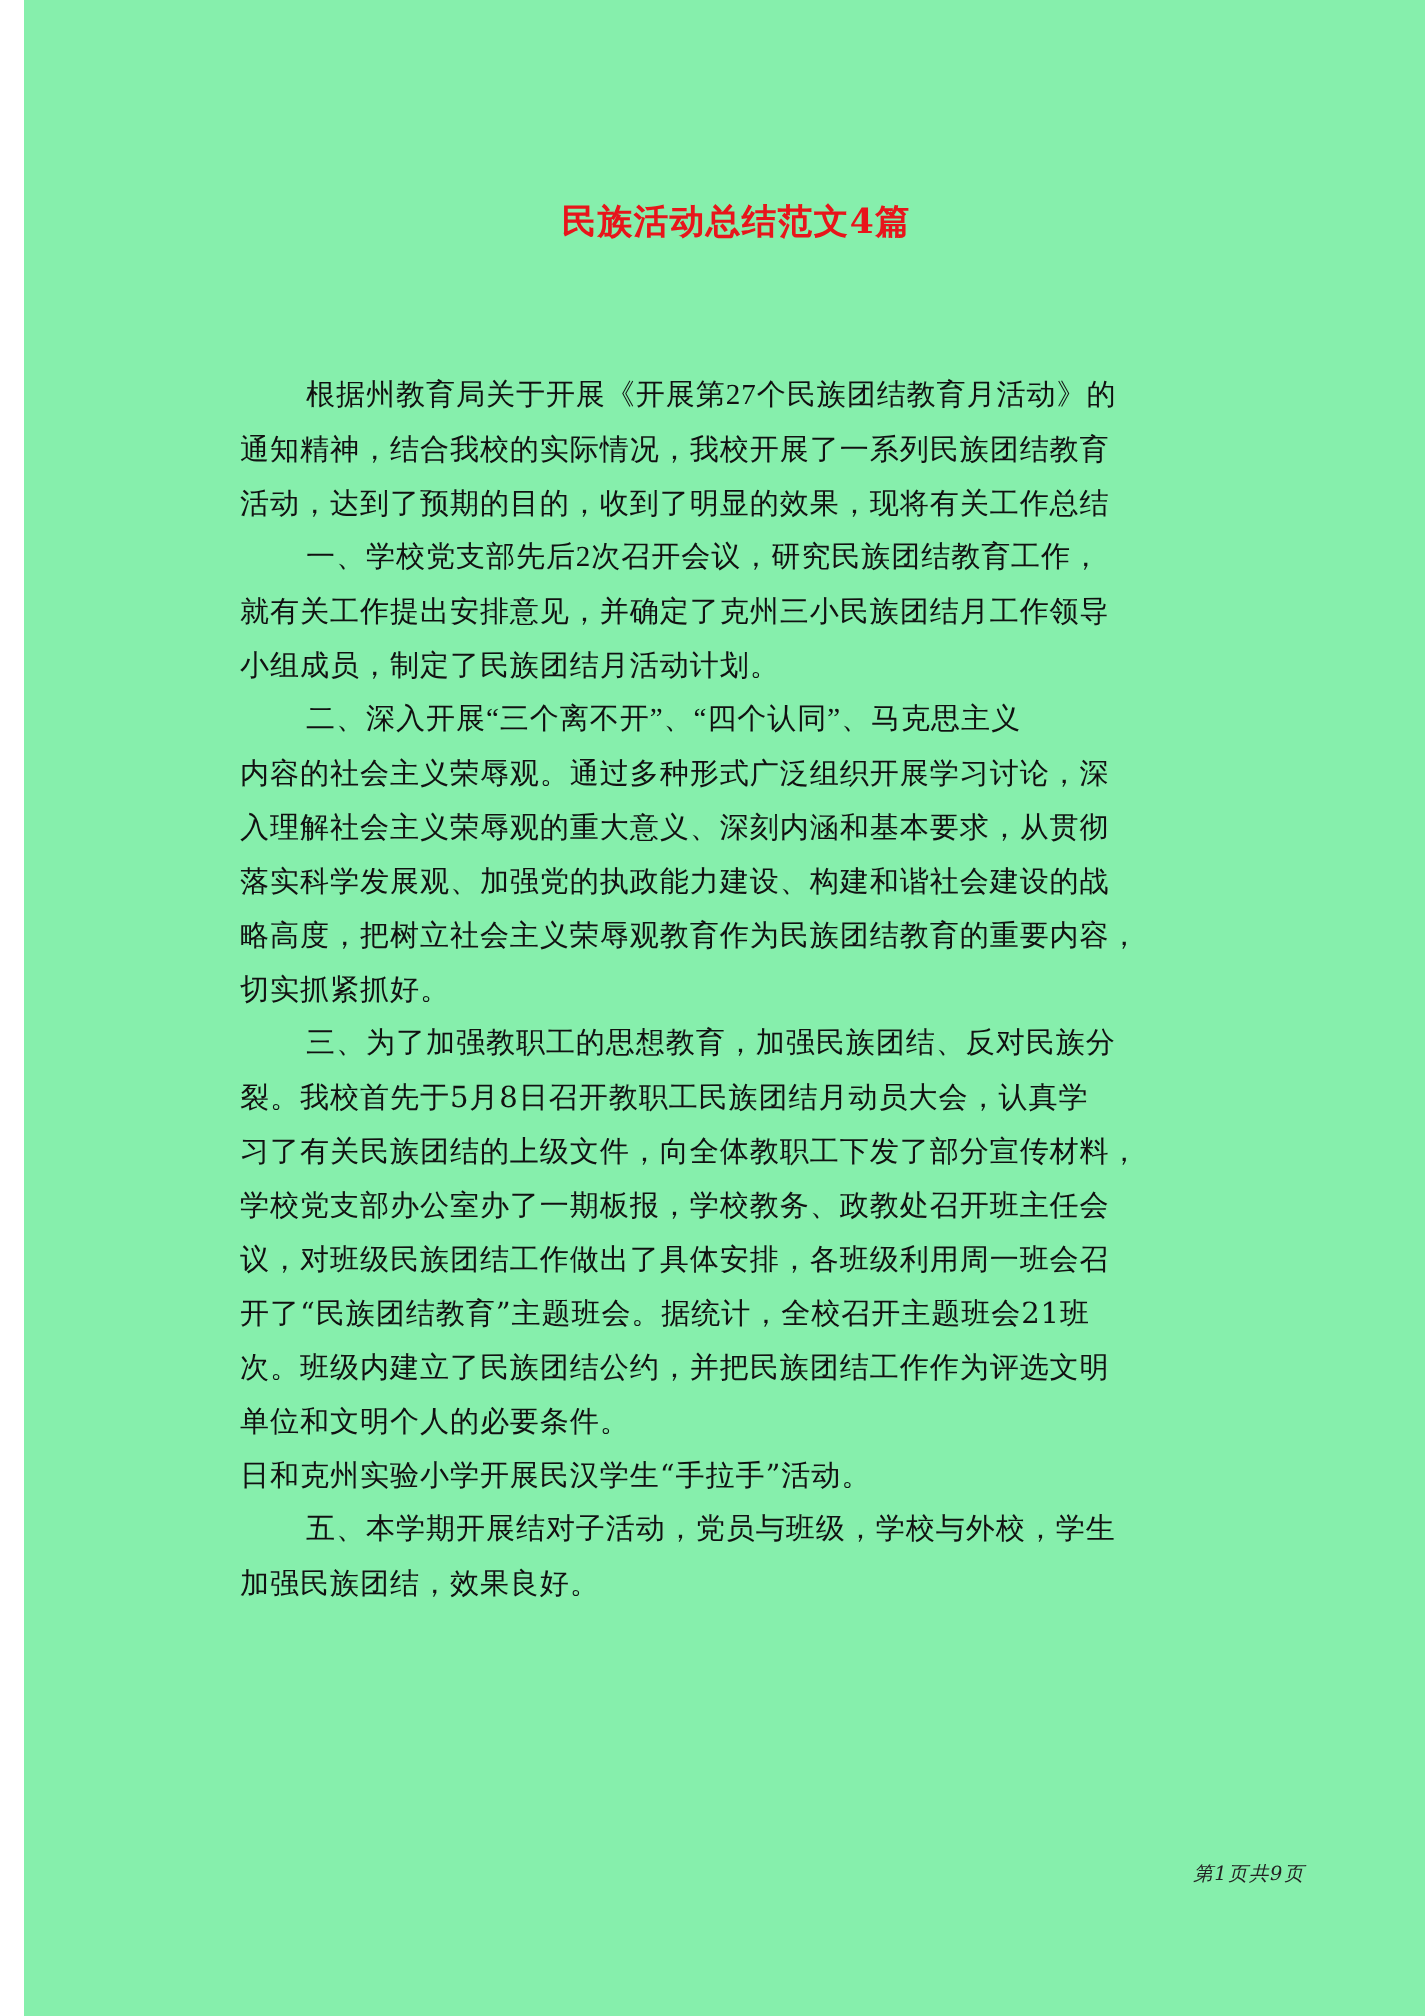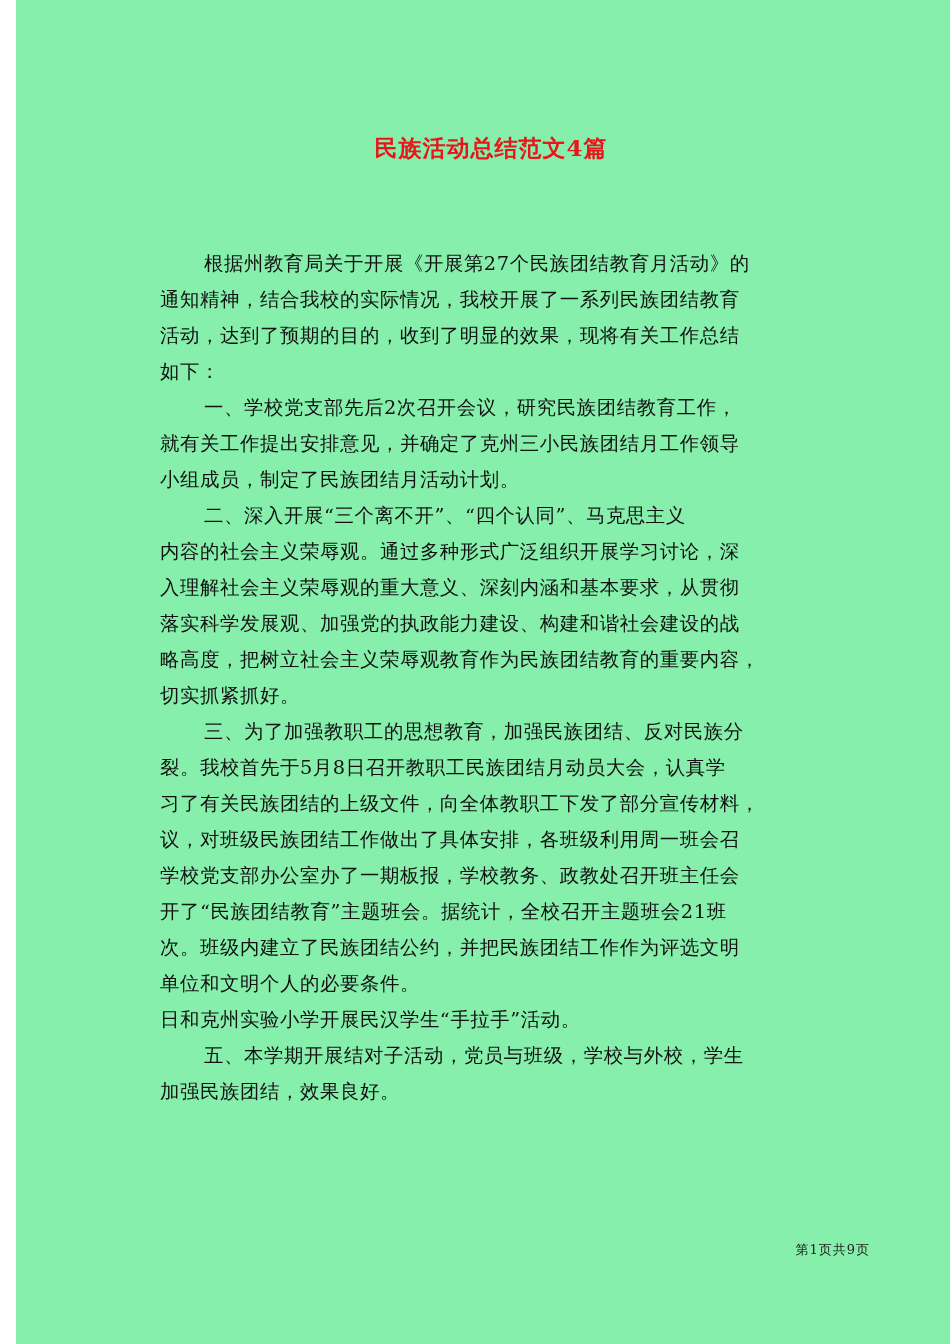--- a/index.html
+++ b/index.html
@@ -44,44 +44,45 @@
   .line {
     display: block;
     height: 36px;
     line-height: 36px;
     font-size: 19.4px;
     white-space: nowrap;
     letter-spacing: 0.6px;
   }
   .line.indent {
     padding-left: 44px;
+    font-family: Liberation Serif, serif;
   }
   .footer {
     position: absolute;
     right: 144px;
     top: 1241px;
     font-size: 13px;
     color: #222222;
     letter-spacing: 1px;
     line-height: 18px;
+    font-style: italic;
   }
 </style>
 </head>
 <body>
 
 <div class="page">
   <div class="title">民族活动总结范文4篇</div>
 
   <div class="body-text">
 
     <div>
       <span class="line indent">根据州教育局关于开展《开展第27个民族团结教育月活动》的</span>
       <span class="line">通知精神，结合我校的实际情况，我校开展了一系列民族团结教育</span>
       <span class="line">活动，达到了预期的目的，收到了明显的效果，现将有关工作总结</span>
-      <span class="line">如下：</span>
     </div>
 
     <div>
       <span class="line indent">一、学校党支部先后2次召开会议，研究民族团结教育工作，</span>
       <span class="line">就有关工作提出安排意见，并确定了克州三小民族团结月工作领导</span>
       <span class="line">小组成员，制定了民族团结月活动计划。</span>
     </div>
 
     <div>
       <span class="line indent">二、深入开展“三个离不开”、“四个认同”、马克思主义</span>
@@ -89,22 +90,22 @@
       <span class="line">入理解社会主义荣辱观的重大意义、深刻内涵和基本要求，从贯彻</span>
       <span class="line">落实科学发展观、加强党的执政能力建设、构建和谐社会建设的战</span>
       <span class="line">略高度，把树立社会主义荣辱观教育作为民族团结教育的重要内容，</span>
       <span class="line">切实抓紧抓好。</span>
     </div>
 
     <div>
       <span class="line indent">三、为了加强教职工的思想教育，加强民族团结、反对民族分</span>
       <span class="line">裂。我校首先于5月8日召开教职工民族团结月动员大会，认真学</span>
       <span class="line">习了有关民族团结的上级文件，向全体教职工下发了部分宣传材料，</span>
+      <span class="line">学校党支部办公室办了一期板报，学校教务、政教处召开班主任会</span>
       <span class="line">议，对班级民族团结工作做出了具体安排，各班级利用周一班会召</span>
-      <span class="line">学校党支部办公室办了一期板报，学校教务、政教处召开班主任会</span>
       <span class="line">开了“民族团结教育”主题班会。据统计，全校召开主题班会21班</span>
       <span class="line">次。班级内建立了民族团结公约，并把民族团结工作作为评选文明</span>
       <span class="line">单位和文明个人的必要条件。</span>
     </div>
 
     <div>
       <span class="line">日和克州实验小学开展民汉学生“手拉手”活动。</span>
     </div>
 
     <div>

